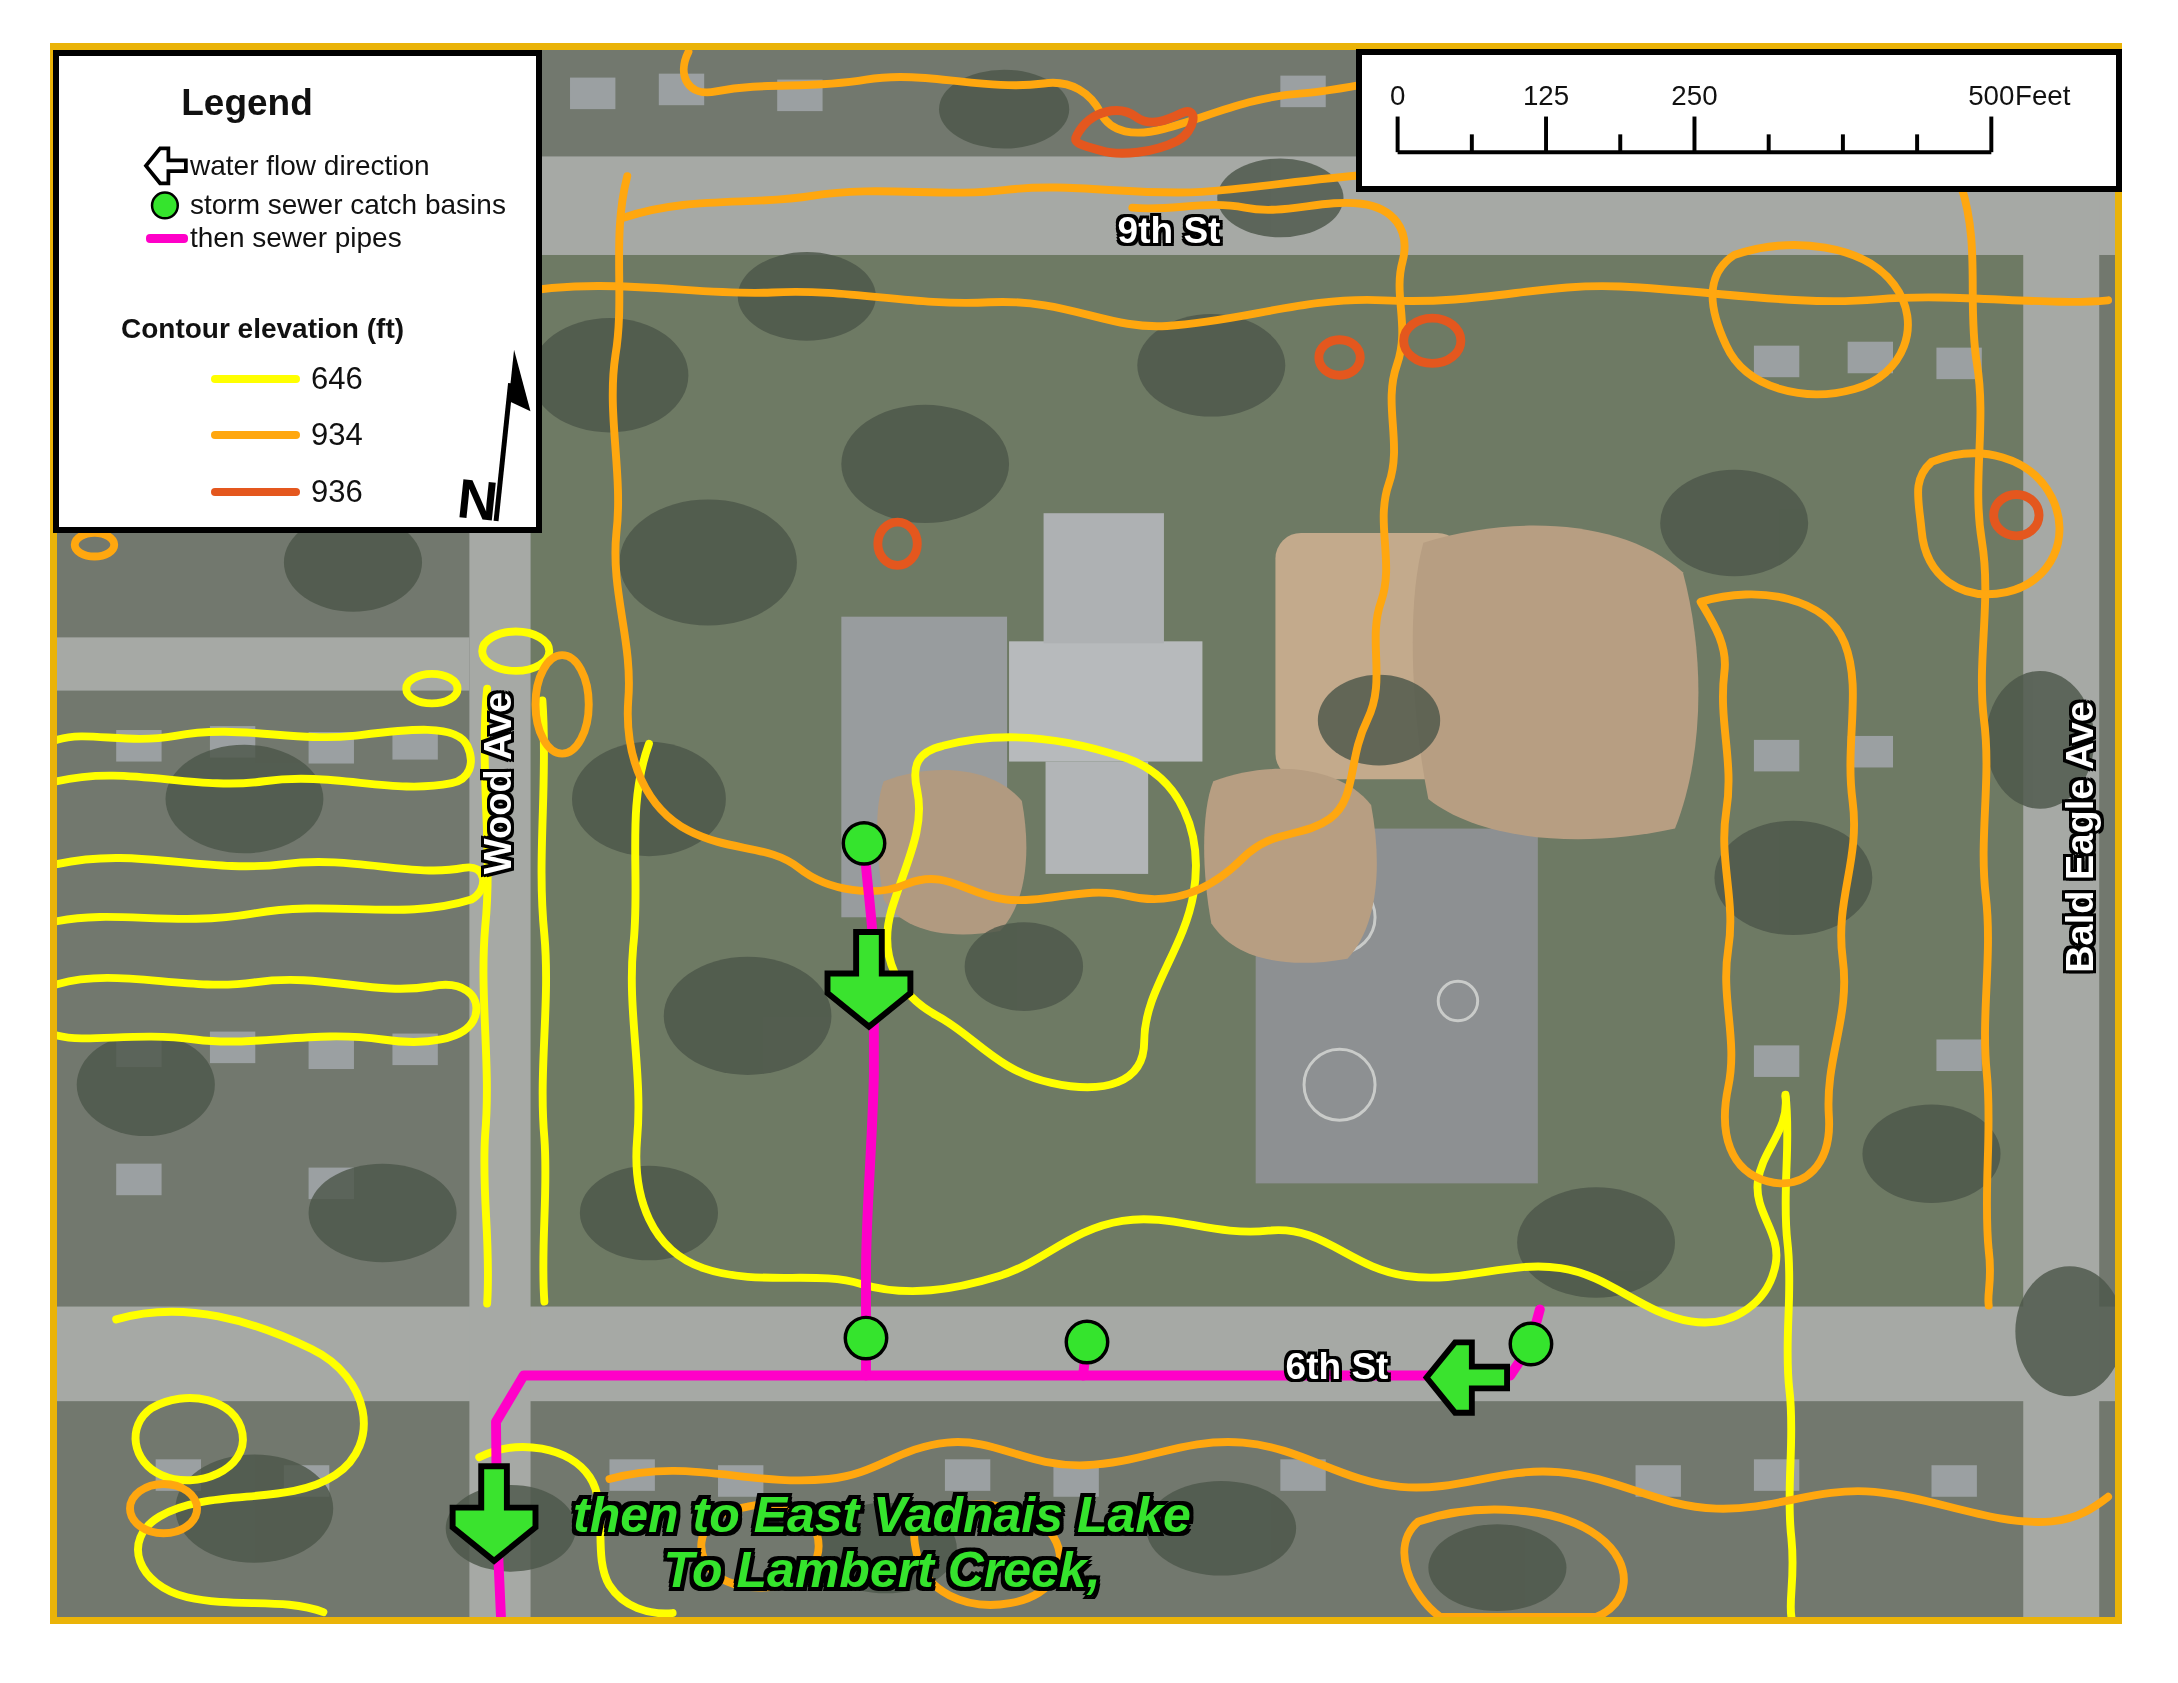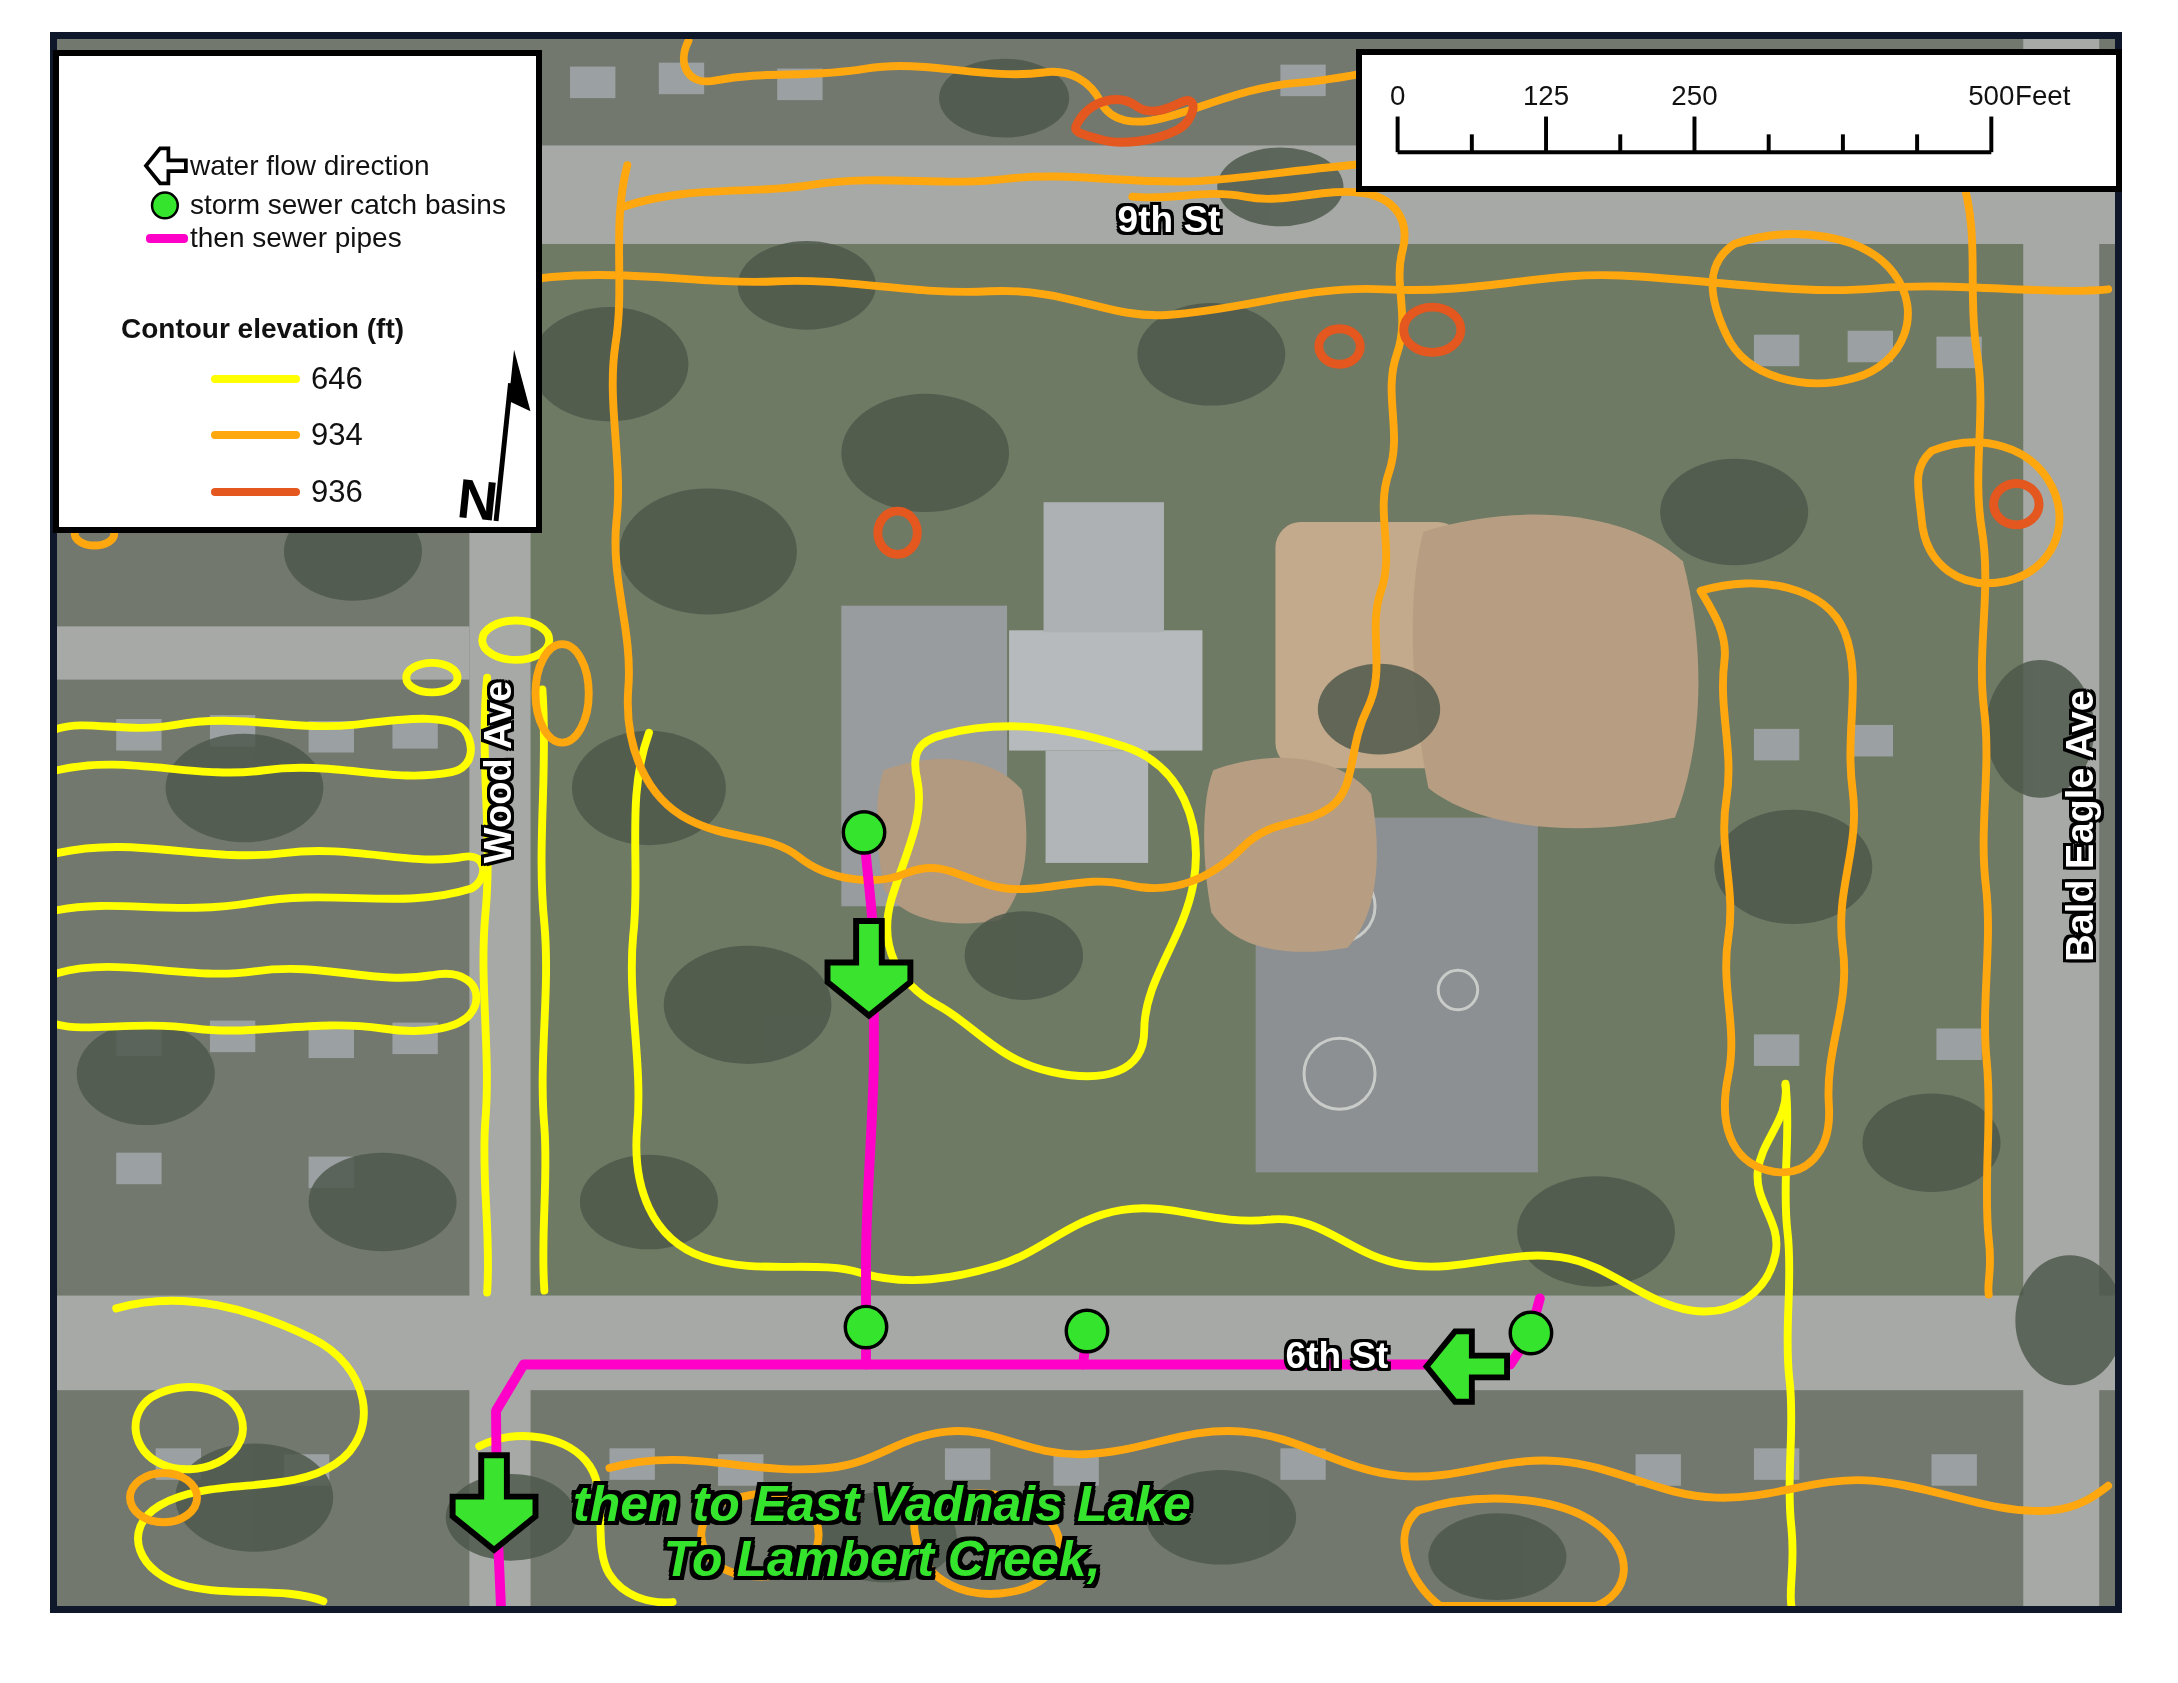--- a/index.html
+++ b/index.html
@@ -1,17 +1,17 @@
 <!DOCTYPE html>
 <html><head>
 <meta charset="utf-8">
 <style>
   html,body{margin:0;padding:0;background:#ffffff;}
   body{width:2178px;height:1683px;position:relative;font-family:"Liberation Sans",sans-serif;overflow:hidden;}
-  .map-frame{position:absolute;left:50px;top:32px;width:2058px;height:1567px;border:7px solid #0f172a;background:#72786e;overflow:hidden;}
+  .map-frame{position:absolute;left:50px;top:43px;width:2058px;height:1567px;border:7px solid #eab308;background:#72786e;overflow:hidden;}
   .map-svg{position:absolute;left:0;top:0;width:100%;height:100%;display:block;}
   .street-label{position:absolute;color:#fff;font-weight:bold;white-space:nowrap;
     text-shadow:-3px -3px 0 #000,3px -3px 0 #000,-3px 3px 0 #000,3px 3px 0 #000,0 -3px 0 #000,0 3px 0 #000,-3px 0 0 #000,3px 0 0 #000;}
   .street-h{font-size:37px;}
   .street-v{font-size:38px;transform:translate(-50%,-50%) rotate(-90deg);}
   .center-on{transform:translate(-50%,-50%);}
   .flow-note{position:absolute;left:825px;top:1493px;transform:translate(-50%,-50%);
     color:#35e42d;font-size:50px;font-weight:bold;font-style:italic;text-align:center;line-height:1.1;white-space:nowrap;
     text-shadow:-4px -4px 0 #000,4px -4px 0 #000,-4px 4px 0 #000,4px 4px 0 #000,0 -4px 0 #000,0 4px 0 #000,-4px 0 0 #000,4px 0 0 #000;}
   .legend-box{position:absolute;left:53px;top:50px;width:477px;height:471px;border:6px solid #000;background:#fff;}
@@ -213,20 +213,21 @@
   <div class="street-label street-v" style="left:441px;top:733px;">Wood Ave</div>
   <div class="street-label street-v" style="left:2023px;top:787px;">Bald Eagle Ave</div>
 
   <div class="flow-note">
     <div>then to East Vadnais Lake</div>
     <div>To Lambert Creek,</div>
   </div>
 </div>
 
 <div class="legend-box">
+  <div class="legend-title">Legend</div>
 
   <svg class="legend-svg" viewBox="0 0 482 476">
 
     <polygon points="-13,-48 13,-48 13,-6 42,-6 42,14 0,48 -42,14 -42,-6 -13,-6" transform="translate(108,111) rotate(90) scale(0.42)" fill="#ffffff" stroke="#000" stroke-width="9"></polygon>
 
     <circle cx="107" cy="151" r="13" fill="#35e42d" stroke="#000" stroke-width="2.5"></circle>
 
     <g transform="rotate(6 445 400)">
       <line x1="449" y1="330" x2="449" y2="470" stroke="#000" stroke-width="5"></line>
       <polygon points="449,296 449,348 472,356" fill="#000"></polygon>

